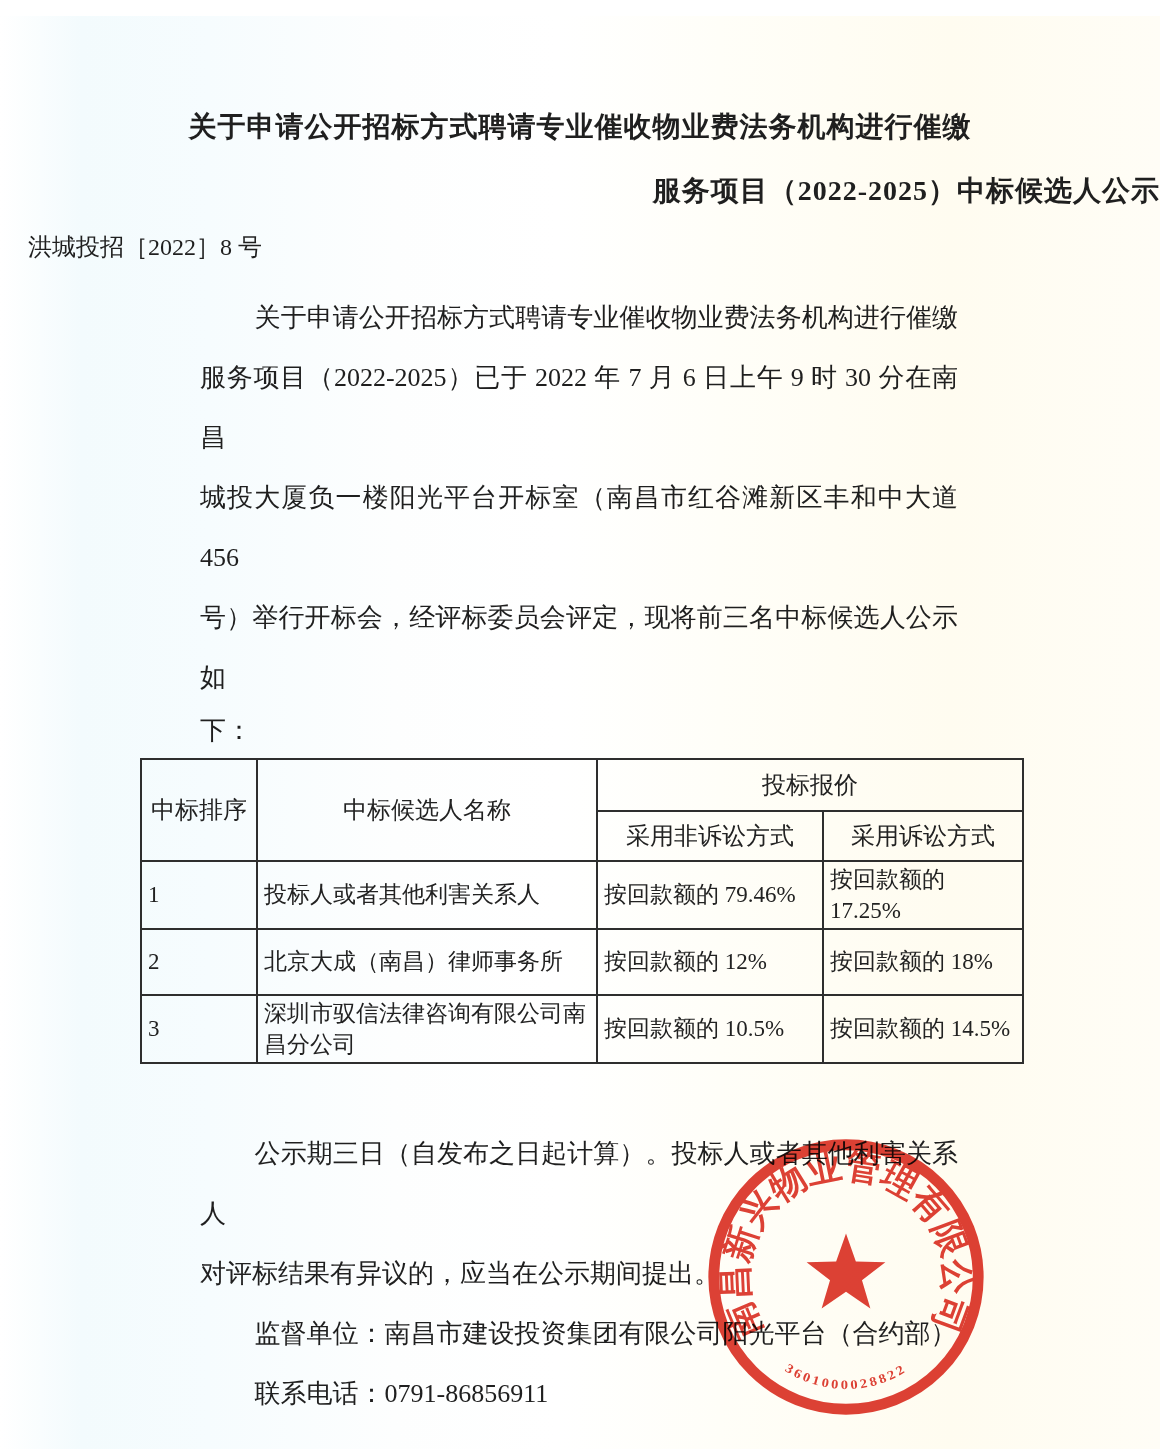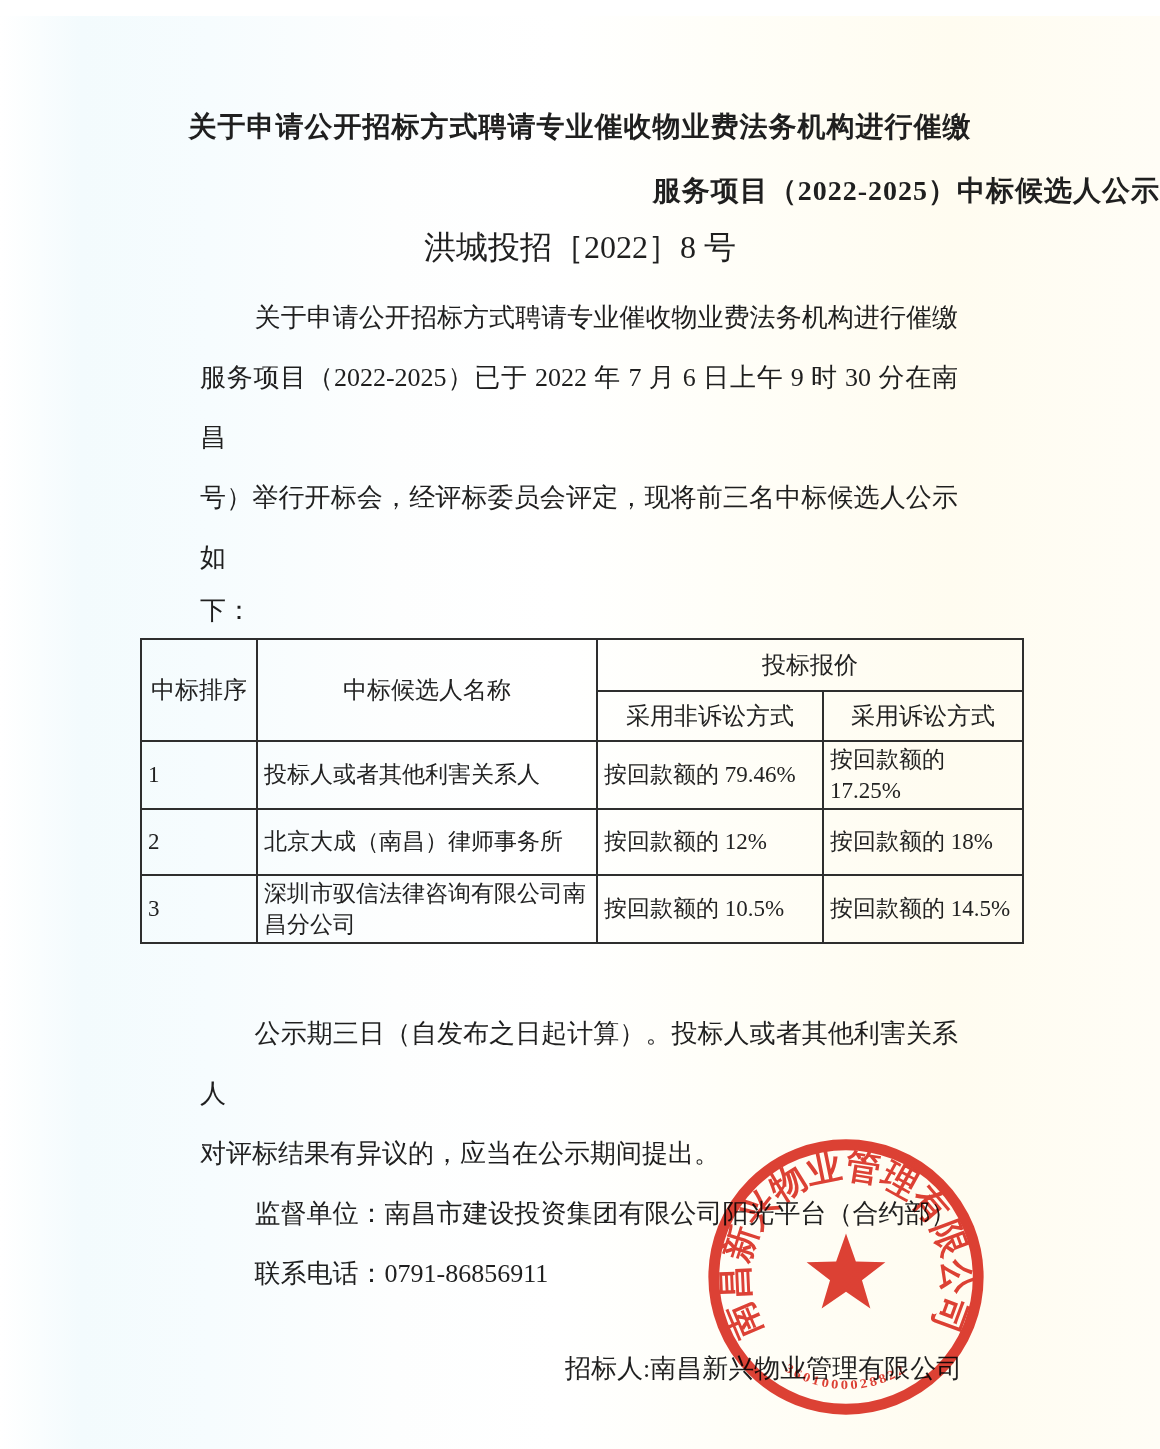--- a/index.html
+++ b/index.html
@@ -7,21 +7,21 @@
   .page {
     position:relative;
     width:1160px; height:1449px;
     margin:16px auto;
     overflow:hidden;
     color:#1f1f1f;
     background:linear-gradient(90deg,#ffffff 0%, #f3fbfd 7%, #f6fcfe 18%, #fdfefe 34%, #ffffff 48%, #fffef8 62%, #fffcf0 82%, #fffdf6 100%);
   }
   .t1 { padding-top:90px; text-align:center; font-size:28px; font-weight:bold; letter-spacing:1px; line-height:42px; }
   .t2 { margin-top:22px; text-align:right; font-size:28px; font-weight:bold; letter-spacing:1px; line-height:42px; }
-  .docnum { margin-top:16px; text-align:center; font-size:32px; line-height:38px; }
+  .docnum { margin-top:16px; text-align:left; font-size:24px; line-height:38px;padding-left:28px; }
   .bodyblock { margin:0 202px 0 200px; font-size:26px; }
   .para1 { margin-top:22px; }
   .para1 .jline { line-height:60px; }
   .para1 .lastline { line-height:46px; }
   .jline { text-align:justify; text-align-last:justify; }
   .indent { text-indent:2.1em; }
   .bidtable {
     margin:4px 0 0 140px;
     width:882px;
     border-collapse:collapse;
@@ -63,20 +63,21 @@
 
 <div class="page">
 
   <div class="t1">关于申请公开招标方式聘请专业催收物业费法务机构进行催缴</div>
   <div class="t2">服务项目（2022-2025）中标候选人公示</div>
   <div class="docnum">洪城投招［2022］8 号</div>
 
   <div class="bodyblock para1">
     <div class="jline indent">关于申请公开招标方式聘请专业催收物业费法务机构进行催缴</div>
     <div class="jline">服务项目（2022-2025）已于 2022 年 7 月 6 日上午 9 时 30 分在南昌</div>
+    <div class="jline">城投大厦负一楼阳光平台开标室（南昌市红谷滩新区丰和中大道 456</div>
     <div class="jline">号）举行开标会，经评标委员会评定，现将前三名中标候选人公示如</div>
     <div class="lastline">下：</div>
   </div>
 
   <table class="bidtable">
     <colgroup>
       <col class="col-rank">
         <col class="col-name">
         <col class="col-non">
         <col class="col-lit">

